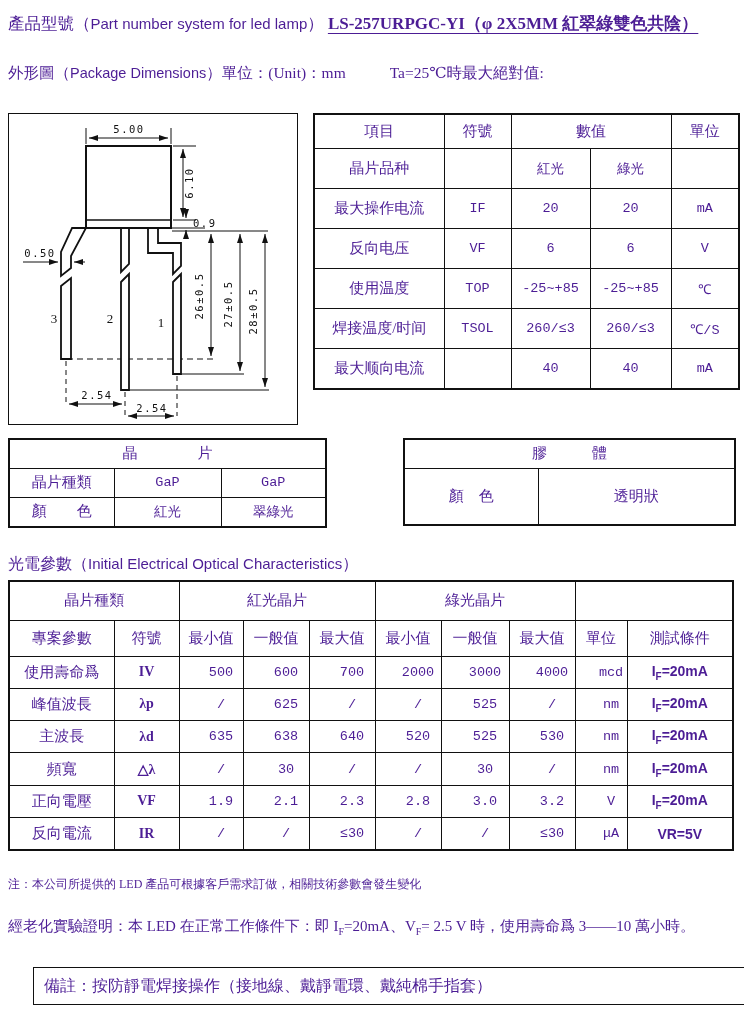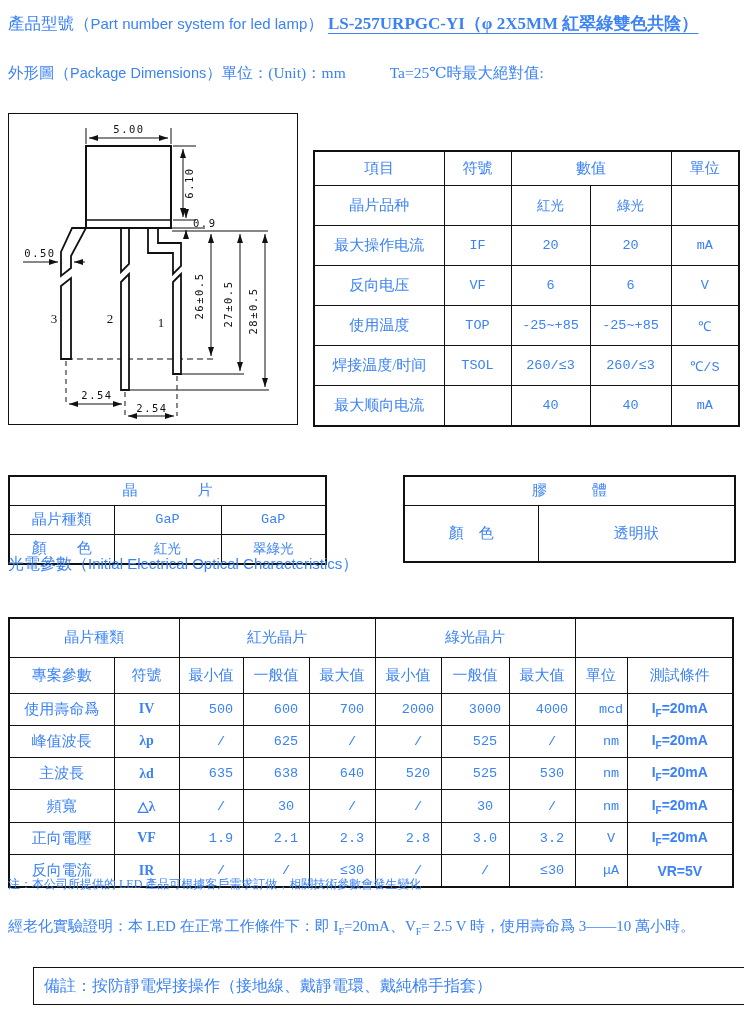--- a/index.html
+++ b/index.html
@@ -1,37 +1,37 @@
 <!DOCTYPE html>
 <html><head>
 <meta charset="utf-8">
 <style>
   html,body{margin:0;padding:0;background:#fff;}
-  #page{position:relative;width:744px;height:1014px;background:#fff;color:#3b82f6;
+  #page{position:relative;width:744px;height:1014px;background:#fff;color:#4c1d95;
         font-family:"Liberation Serif","DejaVu Serif",serif;overflow:hidden;}
 
   
   .title{position:absolute;left:8px;top:12px;font-size:16.5px;white-space:nowrap;}
   .title .en{font-family:"Liberation Sans","DejaVu Sans",sans-serif;font-size:15px;}
   .title .pn{font-family:"Liberation Serif",serif;font-weight:bold;font-size:17px;
              text-decoration:underline;text-underline-offset:4px;}
   .subtitle{position:absolute;left:8px;top:63px;font-size:15.5px;white-space:nowrap;}
   .subtitle .en{font-family:"Liberation Sans","DejaVu Sans",sans-serif;font-size:14.5px;}
   .subtitle .ta{margin-left:44px;}
 
   
   .drawing-box{position:absolute;left:8px;top:113px;width:288px;height:310px;
                border:1.5px solid #111;background:#fff;}
   .drawing-box svg{display:block;}
   .dimtxt{font-family:"DejaVu Sans Mono","Liberation Mono",monospace;font-size:10.5px;
           fill:#111;letter-spacing:1.5px;}
   .pintxt{font-family:"Liberation Serif",serif;font-size:13px;fill:#111;}
 
   
-  table{border-collapse:collapse;table-layout:fixed;background:#fff;margin-top:37px;}
+  table{border-collapse:collapse;table-layout:fixed;background:#fff;}
   th,td{border:1px solid #111;text-align:center;vertical-align:middle;padding:0;
         font-weight:normal;font-size:15px;overflow:hidden;white-space:nowrap;}
   table{border:2px solid #111;}
 
   .abs-table{position:absolute;left:313px;top:113px;width:425px;height:277px;}
   .abs-table tr{height:34.6px;}
   .abs-table .c-sym,.abs-table .c-val,.abs-table .c-unit
       {font-family:"Liberation Mono","DejaVu Sans Mono",monospace;font-size:13.5px;}
 
   .chip-table{position:absolute;left:8px;top:438px;width:317px;height:88px;}

